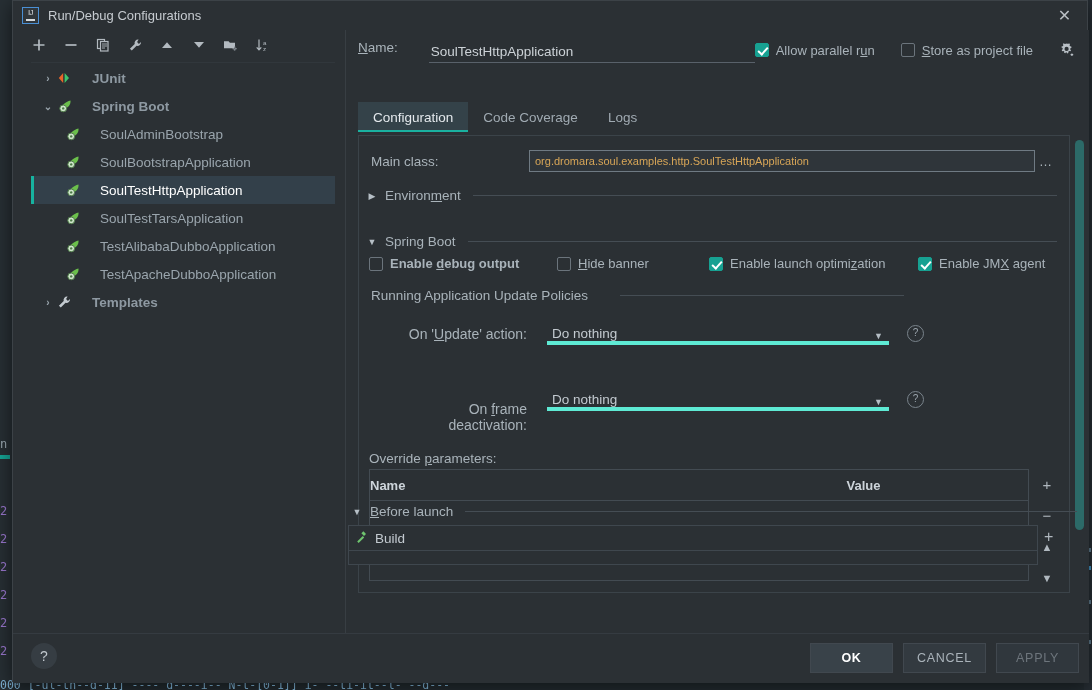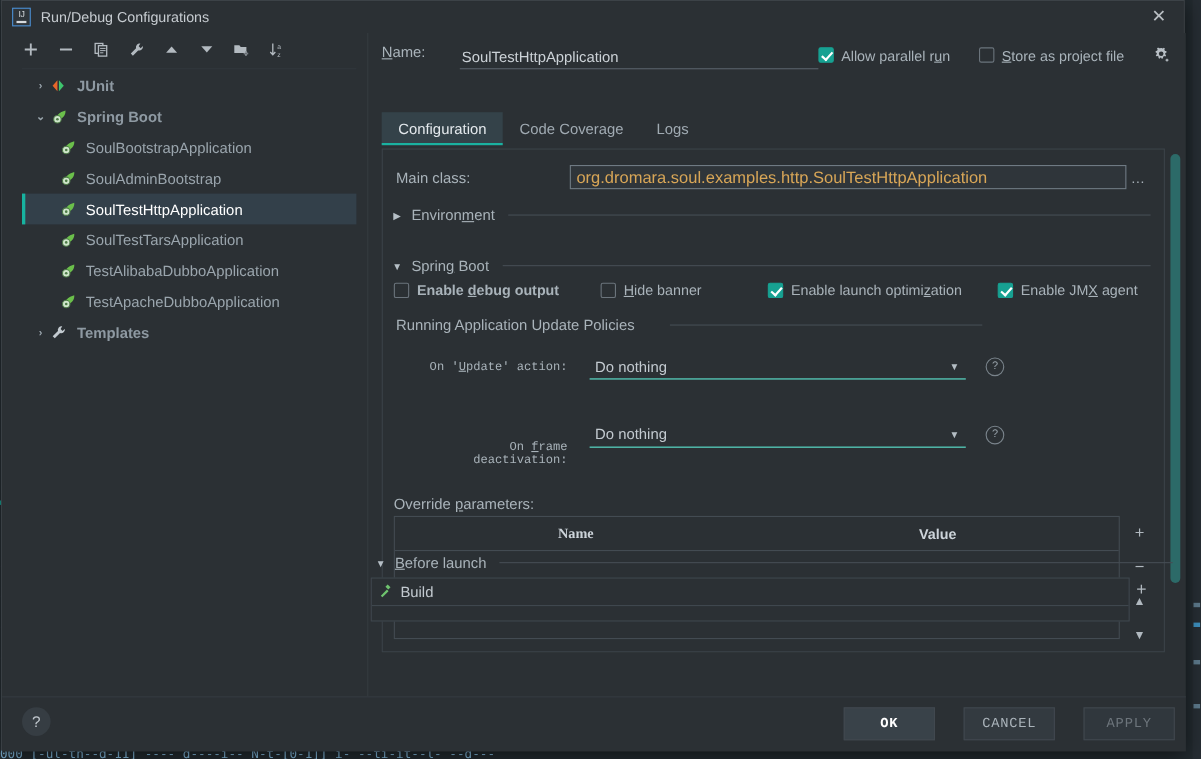--- a/index.html
+++ b/index.html
@@ -42,21 +42,21 @@
     position: absolute; right: 0; top: 0; width: 8px; height: 690px;
     background: #262d33;
   }
   #ide-right-marks span {
     position: absolute; right: 1px; width: 6px; height: 4px;
     background: #5d7a8c;
   }
 
   
   #dialog {
-    position: absolute; left: 1px; top: 0;
+    position: absolute; left: 12px; top: 0;
     width: 1076px; height: 682px;
     background: #2b3034;
     border: 1px solid #3c4247;
     box-sizing: border-box;
     box-shadow: 0 4px 18px rgba(0,0,0,0.55);
   }
   
   #titlebar {
     position: relative;
     height: 29px;
@@ -127,21 +127,21 @@
   }
   .tree-row.selected::before {
     content: ""; position: absolute; left: 0; top: 0; bottom: 0;
     width: 3px; background: #17b3a0;
   }
   .tree-arrow {
     width: 14px; display: inline-block; text-align: center;
     color: #9aa5ad; font-size: 10px; flex: 0 0 14px;
   }
   .tree-icon { width: 18px; flex: 0 0 18px; display: flex; align-items: center; justify-content: center; }
-  .tree-label { margin-left: 8px; white-space: nowrap; }
+  .tree-label { margin-left: 19px; white-space: nowrap; }
   .indent { padding-left: 32px; }
 
   
   #right-panel {
     position: absolute; left: 333px; top: 0;
     width: 743px; height: 653px;
     background: #2b3034;
   }
   #name-row {
     position: absolute; left: 12px; top: 10px;
@@ -201,21 +201,21 @@
     overflow: hidden;
   }
   #mainclass-row {
     position: absolute; left: 12px; top: 14px; right: 12px;
     display: flex; align-items: center;
   }
   #mainclass-label { width: 158px; color: #a9b3ba; font-size: 13.5px; }
   #mainclass-input {
     flex: 1; height: 22px; box-sizing: border-box;
     background: #2f353a; border: 1px solid #6f7a83;
-    color: #d8a657; font-size: 15px; padding: 0 5px;
+    color: #d8a657; font-size: 11px; padding: 0 5px;
     font-family: "Liberation Sans", sans-serif; outline: none;
   }
   #mainclass-browse {
     width: 22px; text-align: center; color: #a9b3ba;
     font-size: 13px; cursor: pointer; letter-spacing: 1px;
   }
 
   .section-head {
     position: absolute; left: 8px; right: 12px;
     display: flex; align-items: center; gap: 8px;
@@ -231,25 +231,25 @@
   }
   #cb-row .cbx-wrap:nth-child(1) { width: 188px; font-weight: bold; }
   #cb-row .cbx-wrap:nth-child(2) { width: 152px; }
   #cb-row .cbx-wrap:nth-child(3) { width: 209px; }
 
   #policies-head { top: 152px; left: 12px; right: 165px; gap: 28px; }
 
   .select-row {
     position: absolute; display: flex; align-items: center;
   }
-  .select-label { color: #a9b3ba; font-size: 11px; text-align: right; font-family: Liberation Mono, monospace; }
+  .select-label { color: #a9b3ba; font-size: 14px; text-align: right; }
   .combo {
     width: 342px; height: 23px; box-sizing: border-box;
-    border: none; border-bottom: 1px solid #5eead4;
-    background: transparent; display: flex; align-items: center;
+    border: none; border-bottom: 4px solid #5eead4;
+    background: transparent; display: flex; align-items: flex-end;
     justify-content: space-between; padding: 0 6px 0 5px;
     color: #c3cad0; font-size: 13.5px; cursor: pointer;
   }
   .combo .caret { color: #b4bdc4; font-size: 9px; }
   .help-icon {
     width: 15px; height: 15px; border-radius: 50%;
     border: 1px solid #7a848c; color: #9aa4ac;
     font-size: 10px; line-height: 13px; text-align: center;
     margin-left: 18px; cursor: pointer; flex: 0 0 15px;
   }
@@ -267,21 +267,21 @@
   #param-table {
     position: absolute; left: 10px; top: 333px;
     width: 660px; height: 112px;
     border: 1px solid #434b52; box-sizing: border-box;
   }
   #param-header {
     height: 30px; display: flex; align-items: center;
     border-bottom: 1px solid #434b52;
     color: #cdd4da; font-size: 13px; font-weight: bold;
   }
-  #param-header .col-name { width: 330px; text-align: center; font-family: Liberation Serif, serif; }
+  #param-header .col-name { width: 330px; text-align: left; }
   #param-header .col-value { width: 330px; text-align: center; }
   #param-empty {
     height: 80px; display: flex; flex-direction: column;
     align-items: center; justify-content: center; gap: 6px;
   }
   #param-empty .empty-text { color: #8d979f; font-size: 13px; }
   #param-empty .empty-link { font-size: 13px; }
   #param-empty .empty-link a { color: #25b8a5; text-decoration: none; cursor: pointer; }
   #param-empty .empty-link .shortcut { color: #8d979f; }
 
@@ -335,21 +335,21 @@
   }
   #help-btn {
     position: absolute; left: 18px; top: 9px;
     width: 26px; height: 26px; border-radius: 50%;
     background: #363d43; color: #c0c7cd;
     font-size: 14px; text-align: center; line-height: 26px;
     cursor: pointer;
   }
   #footer-buttons {
     position: absolute; right: 10px; top: 9px;
-    display: flex; gap: 26px; font-family: Liberation Mono, monospace;
+    display: flex; gap: 10px;
   }
   .fbtn {
     min-width: 83px; height: 30px; box-sizing: border-box;
     display: flex; align-items: center; justify-content: center;
     font-size: 12.5px; letter-spacing: 0.7px; cursor: pointer;
     border: 1px solid #41484f;
   }
   .fbtn.primary { background: #394249; color: #ffffff; font-weight: bold; }
   .fbtn.normal  { background: #333a40; color: #aab3ba; }
   .fbtn.disabled{ background: #303ober; background: #30373d; color: #6d757c; }
@@ -467,31 +467,31 @@
         </div>
 
         <div class="tree-row indent">
           <span class="tree-icon">
             <svg width="15" height="14" viewBox="0 0 15 14">
               <path d="M13.5 1.4C11 2 8.4 3.3 6.6 5.3c-1.3 1.4-2 3-2 4.6 2.6.3 5.4-.8 7.3-3 1.2-1.4 1.8-3.3 1.6-5.5z" fill="#6bbf4b"></path>
               <circle cx="6.2" cy="9.4" r="3.4" fill="#cfe6cb" stroke="#4d7a47" stroke-width="1"></circle>
               <circle cx="6.2" cy="9.4" r="1.2" fill="#4d7a47"></circle>
             </svg>
           </span>
-          <span class="tree-label">SoulBootstrapApplication</span>
+          <span class="tree-label">SoulAdminBootstrap</span>
         </div>
         <div class="tree-row indent">
           <span class="tree-icon">
             <svg width="15" height="14" viewBox="0 0 15 14">
               <path d="M13.5 1.4C11 2 8.4 3.3 6.6 5.3c-1.3 1.4-2 3-2 4.6 2.6.3 5.4-.8 7.3-3 1.2-1.4 1.8-3.3 1.6-5.5z" fill="#6bbf4b"></path>
               <circle cx="6.2" cy="9.4" r="3.4" fill="#cfe6cb" stroke="#4d7a47" stroke-width="1"></circle>
               <circle cx="6.2" cy="9.4" r="1.2" fill="#4d7a47"></circle>
             </svg>
           </span>
-          <span class="tree-label">SoulAdminBootstrap</span>
+          <span class="tree-label">SoulBootstrapApplication</span>
         </div>
         <div class="tree-row indent selected">
           <span class="tree-icon">
             <svg width="15" height="14" viewBox="0 0 15 14">
               <path d="M13.5 1.4C11 2 8.4 3.3 6.6 5.3c-1.3 1.4-2 3-2 4.6 2.6.3 5.4-.8 7.3-3 1.2-1.4 1.8-3.3 1.6-5.5z" fill="#6bbf4b"></path>
               <circle cx="6.2" cy="9.4" r="3.4" fill="#cfe6cb" stroke="#4d7a47" stroke-width="1"></circle>
               <circle cx="6.2" cy="9.4" r="1.2" fill="#4d7a47"></circle>
             </svg>
           </span>
           <span class="tree-label">SoulTestHttpApplication</span>

